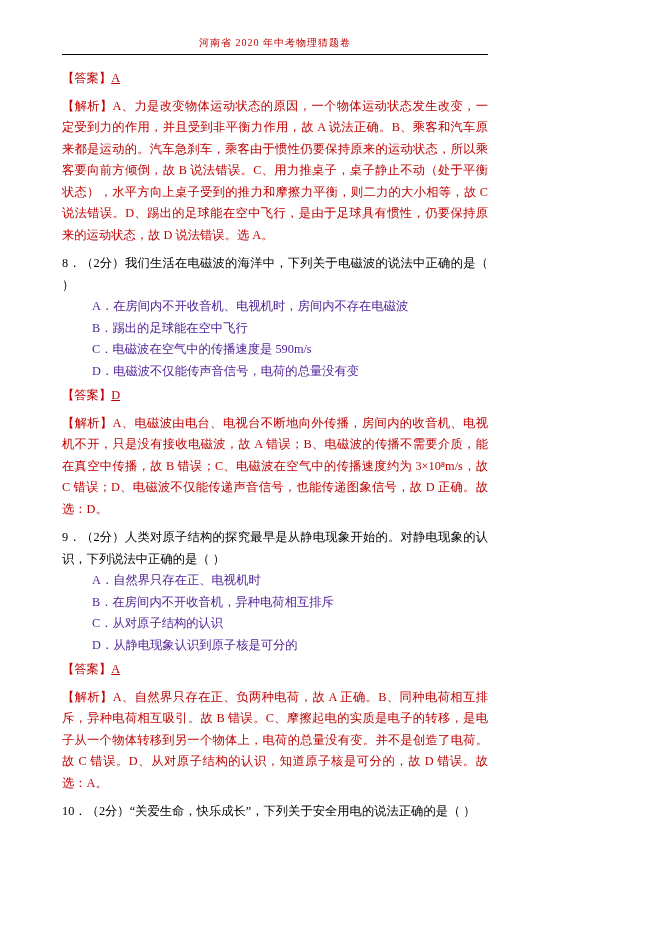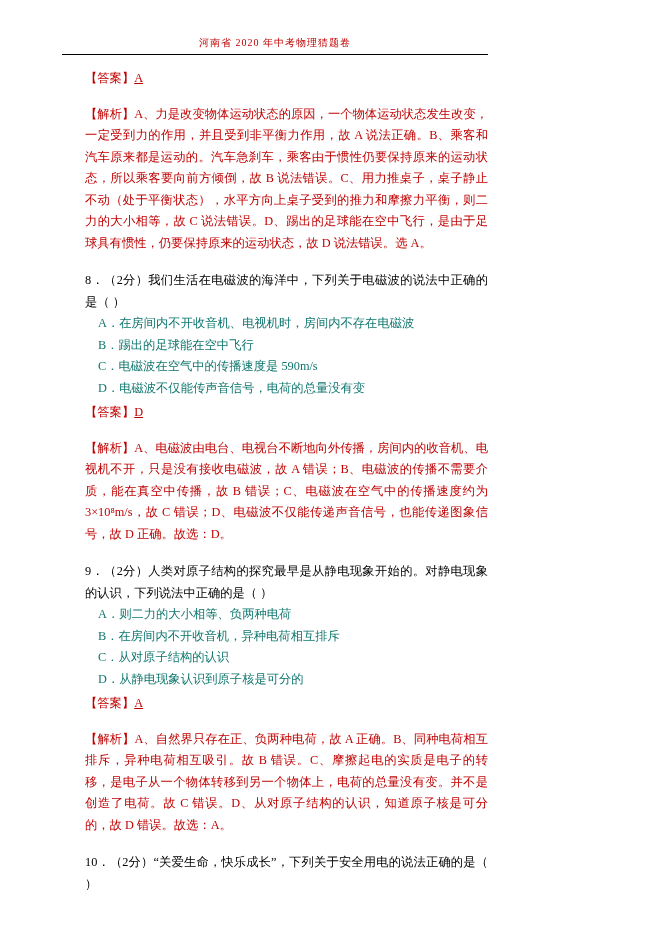--- a/index.html
+++ b/index.html
@@ -27,48 +27,48 @@
     color: #c00000;
     letter-spacing: 1px;
     padding-top: 36px;
     font-family: "Liberation Serif", "DejaVu Serif", serif;
   }
   .header-rule {
     margin: 4px 62px 0 62px;
     border-bottom: 1px solid #000000;
   }
   .content {
-    padding: 10px 62px 0 85px;
+    padding: 10px 62px 0 62px;
     font-size: 12.3px;
     line-height: 21.5px;
   }
   .blk {
     margin: 0;
   }
   .ans-line {
     margin-top: 3px;
     color: #c00000;
   }
   .ans-letter {
     text-decoration: underline;
   }
   .para {
     text-align: justify;
     text-justify: inter-ideograph;
   }
   .q-line {
-    margin-top: 16px;
+    margin-top: 7px;
     color: #000000;
   }
   .opt {
-    margin-left: 13px;
-    color: #0f766e;
+    margin-left: 30px;
+    color: #4c1d95;
   }
   .analysis {
-    margin-top: 14px;
+    margin-top: 6px;
     color: #c00000;
     text-align: justify;
   }
 </style>
 </head>
 <body>
 
 <div class="page">
 
   <div class="header">河南省 2020 年中考物理猜题卷</div>
@@ -96,21 +96,21 @@
       <span>【答案】</span><span class="ans-letter">D</span>
     </div>
 
     <div class="blk analysis para">
       <span>【解析】</span><span>A、电磁波由电台、电视台不断地向外传播，房间内的收音机、电视机不开，只是没有接收电磁波，故 A 错误；B、电磁波的传播不需要介质，能在真空中传播，故 B 错误；C、电磁波在空气中的传播速度约为 3×10⁸m/s，故 C 错误；D、电磁波不仅能传递声音信号，也能传递图象信号，故 D 正确。故选：D。</span>
     </div>
 
     <div class="blk q-line para">
       <span>9．</span><span>（2分）</span><span>人类对原子结构的探究最早是从静电现象开始的。对静电现象的认识，下列说法中正确的是（        ）</span>
     </div>
-    <div class="blk opt">A．则二力的大小相等、负两种电荷</div>
+    <div class="blk opt">A．自然界只存在正、电视机时</div>
     <div class="blk opt">B．在房间内不开收音机，异种电荷相互排斥</div>
     <div class="blk opt">C．从对原子结构的认识</div>
     <div class="blk opt">D．从静电现象认识到原子核是可分的</div>
 
     <div class="blk ans-line">
       <span>【答案】</span><span class="ans-letter">A</span>
     </div>
 
     <div class="blk analysis para">
       <span>【解析】</span><span>A、自然界只存在正、负两种电荷，故 A 正确。B、同种电荷相互排斥，异种电荷相互吸引。故 B 错误。C、摩擦起电的实质是电子的转移，是电子从一个物体转移到另一个物体上，电荷的总量没有变。并不是创造了电荷。故 C 错误。D、从对原子结构的认识，知道原子核是可分的，故 D 错误。故选：A。</span>

